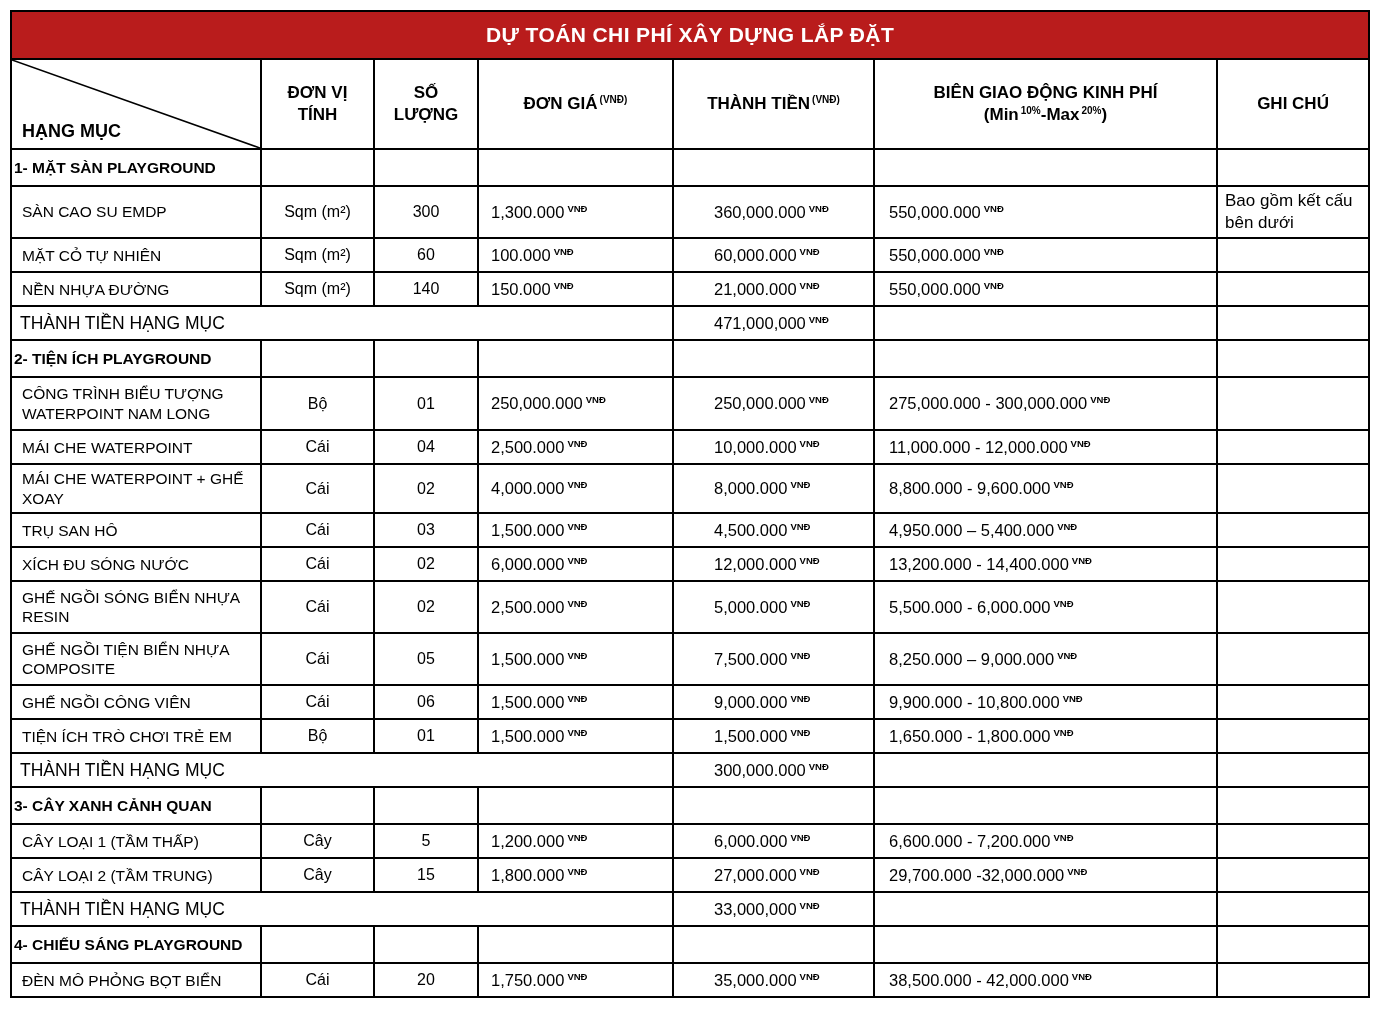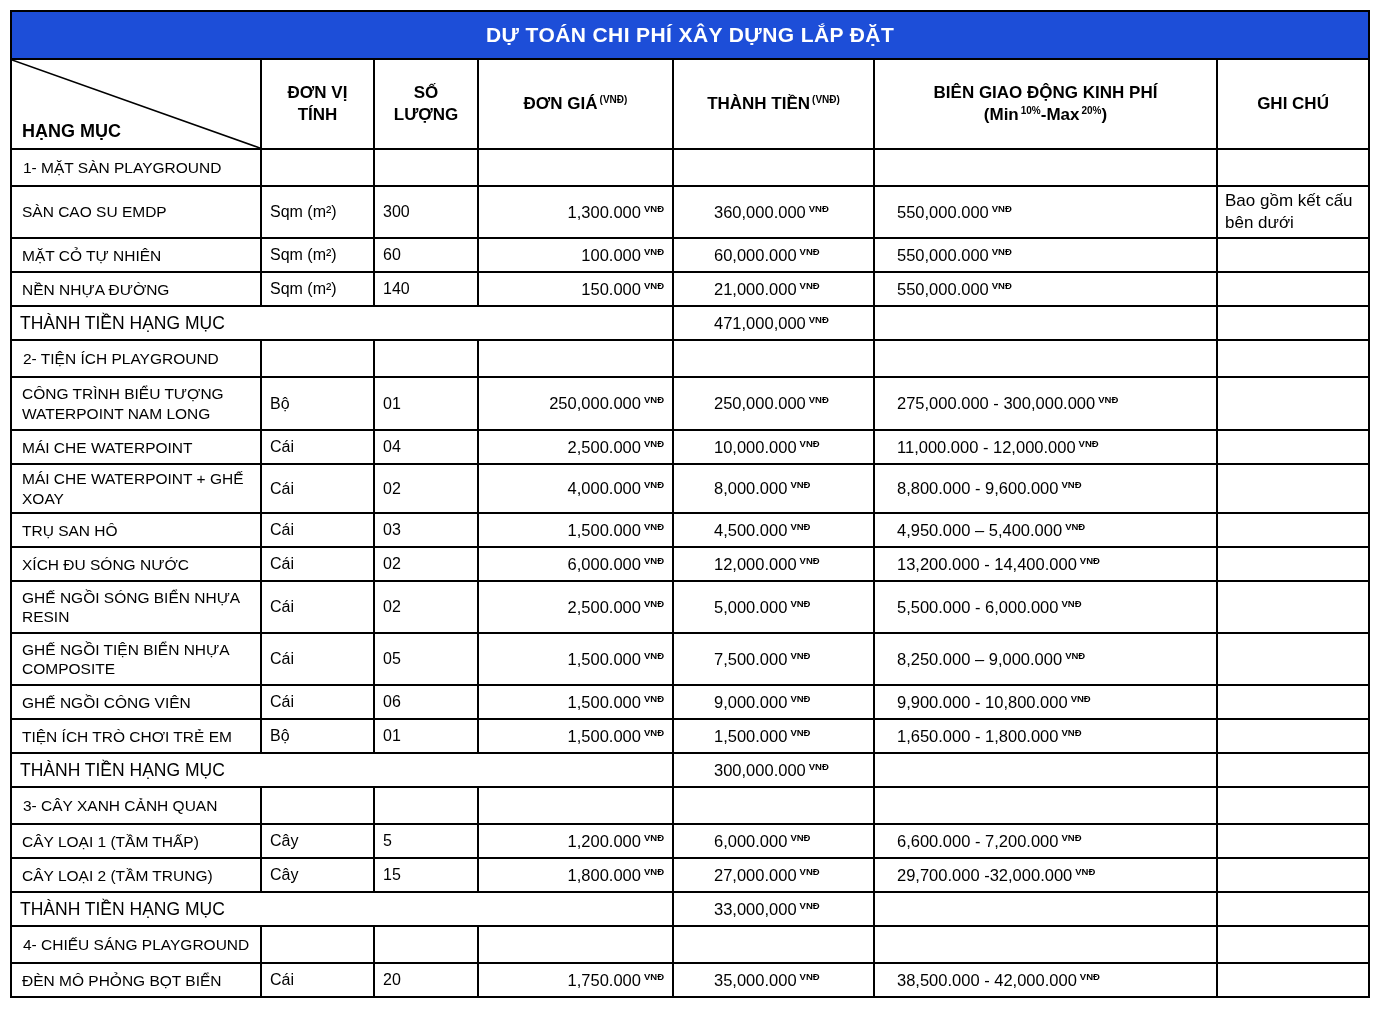--- a/index.html
+++ b/index.html
@@ -4,34 +4,34 @@
 <style>
   html,body{margin:0;padding:0;background:#ffffff;}
   body{width:1378px;height:1024px;font-family:"Liberation Sans",sans-serif;color:#000;}
   .wrap{padding:10px 0 0 10px;}
   table{border-collapse:collapse;table-layout:fixed;width:1360px;}
   td{border:2px solid #000;padding:2px 8px;overflow:hidden;vertical-align:middle;}
   
   col.c1{width:250px;} col.c2{width:113px;} col.c3{width:104px;} col.c4{width:195px;}
   col.c5{width:201px;} col.c6{width:343px;} col.c7{width:152px;}
   
-  .title-cell{background:#1d4ed8;color:#fff;text-align:center;font-weight:700;font-size:21px;height:42px;letter-spacing:.4px;}
+  .title-cell{background:#b91c1c;color:#fff;text-align:center;font-weight:700;font-size:21px;height:42px;letter-spacing:.4px;}
   
   .head-row td{text-align:center;font-weight:700;font-size:17px;height:74px;line-height:1.3;}
   .c-hang{position:relative;vertical-align:bottom;text-align:left;padding:7px;}
   .diag{position:absolute;inset:0;width:100%;height:100%;}
   .hang-label{position:absolute;left:10px;bottom:5px;font-weight:700;font-size:18px;}
   .supb{font-size:10px;font-weight:700;vertical-align:6px;margin-left:2px;}
   
-  .c-sect{font-weight:400;font-size:15.5px;padding-left:11px;}
+  .c-sect{font-weight:700;font-size:15.5px;padding-left:2px;}
   .c-name{font-size:15.5px;padding-left:10px;line-height:1.25;}
-  .c-unit,.c-qty{text-align:left;font-size:16px;}
-  .c-price{font-size:16.5px;padding-left:12px;white-space:nowrap;text-align:right;}
+  .c-unit,.c-qty{text-align:center;font-size:16px;}
+  .c-price{font-size:16.5px;padding-left:12px;white-space:nowrap;}
   .c-amount{font-size:16.5px;padding-left:40px;white-space:nowrap;}
-  .c-range{font-size:16.5px;padding-left:22px;white-space:nowrap;}
+  .c-range{font-size:16.5px;padding-left:14px;white-space:nowrap;}
   .c-note{font-size:17px;line-height:1.3;padding:3px 4px 3px 7px;}
   .sup{font-size:9.5px;font-weight:700;vertical-align:6px;margin-left:3px;}
   .c-subl{text-align:left;font-weight:400;font-size:17.5px;padding-right:10px;}
   
   .h31 td{height:31px;} .h26 td{height:26px;} .h28 td{height:28px;}
   .h37 td{height:37px;} .h39 td{height:39px;} .h41 td{height:41px;}
   .h44 td{height:44px;} .h45 td{height:45px;}
 </style>
 </head>
 <body>

